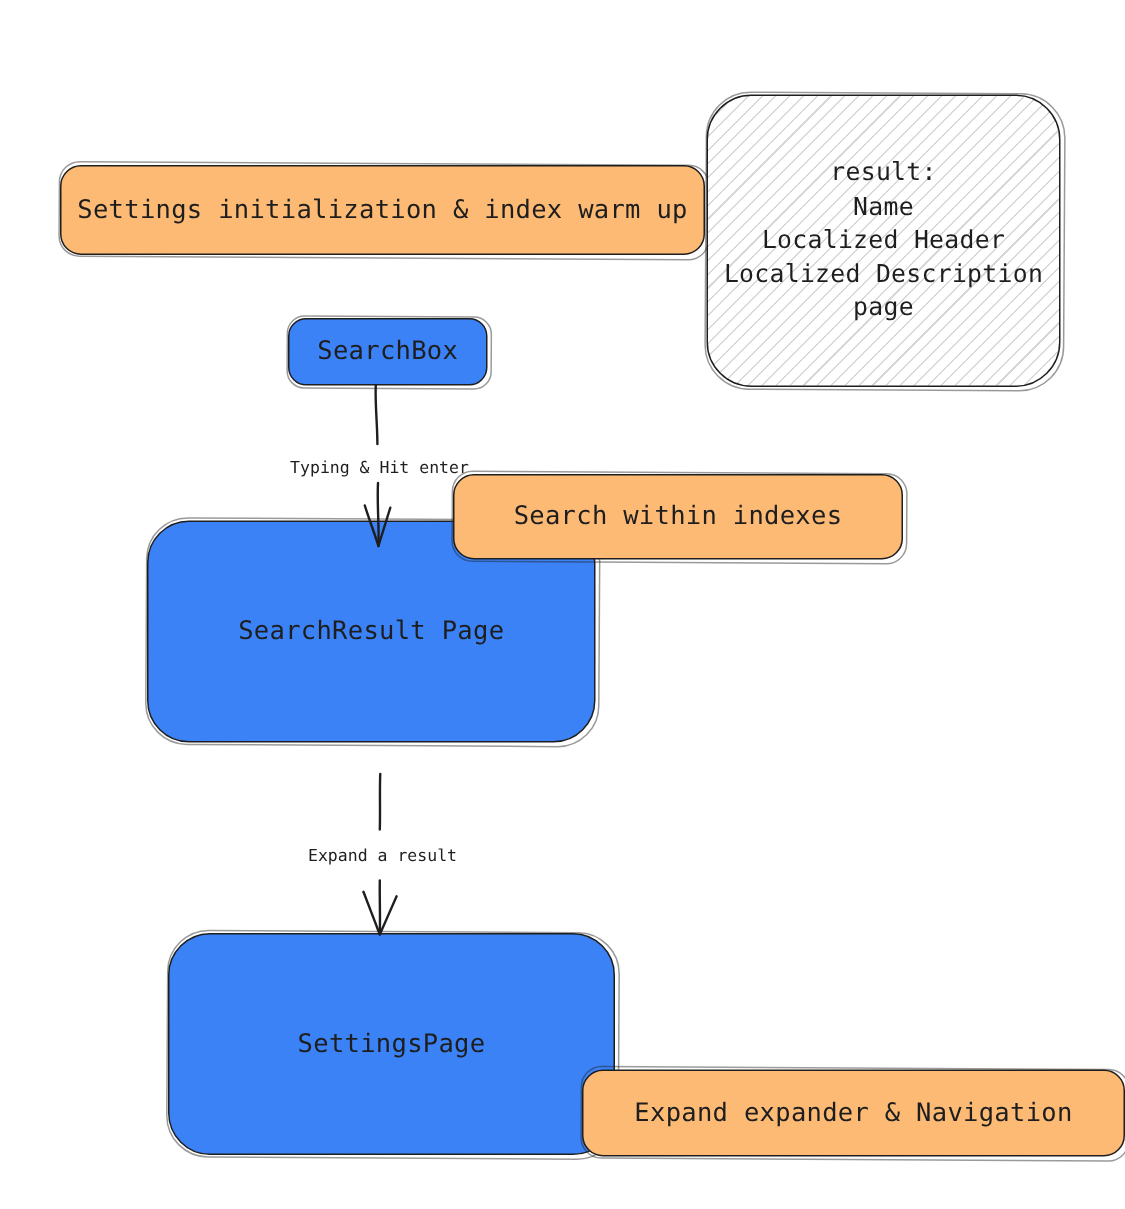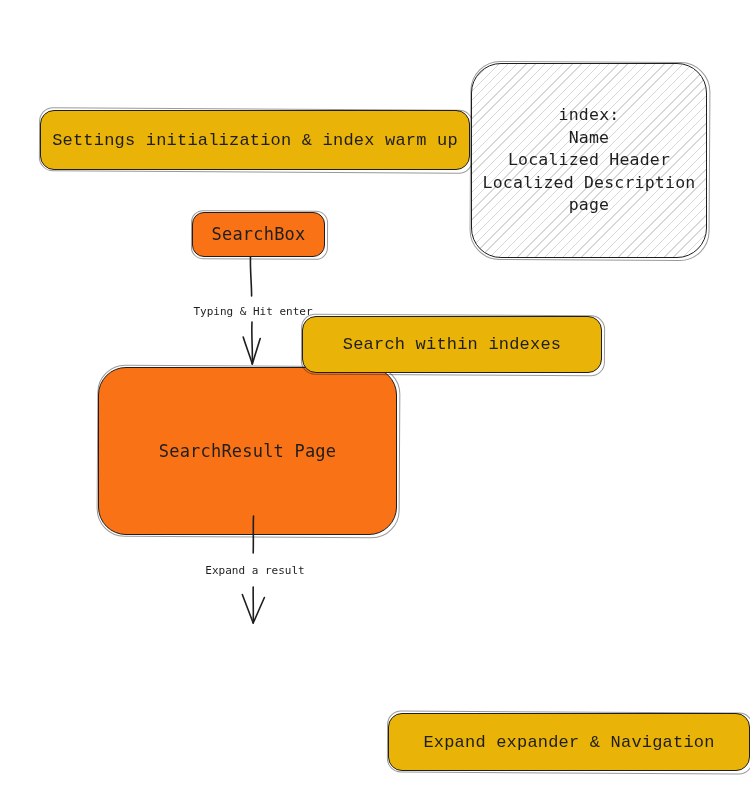--- a/index.html
+++ b/index.html
@@ -15,22 +15,22 @@
     text-align:center; font-size:17px; line-height:21px;
     letter-spacing:0.2px; white-space:nowrap;
   }
   
   .node::before {
     content:""; position:absolute; inset:-3px;
     border:1.1px solid rgba(30,30,30,0.45);
     border-radius:inherit; transform:rotate(0.35deg) translate(1px,0.5px);
     pointer-events:none;
   }
-  .gray  { background:#eab308; border-radius:14px;font-family:Liberation Mono, monospace; }
-  .yellow{ background:#f97316; }
+  .gray  { background:#fdba74; border-radius:14px; }
+  .yellow{ background:#3b82f6; }
   .small-r { border-radius:12px; }
   .big-r   { border-radius:28px; }
   .note {
     background-color:#ffffff;
     background-image:repeating-linear-gradient(135deg,
       rgba(0,0,0,0) 0px, rgba(0,0,0,0) 5.5px,
       #d8d8d8 5.5px, #d8d8d8 6.5px);
     border-radius:30px;
   }
   .note .lines {
@@ -50,40 +50,43 @@
 <body>
 
 <div id="canvas">
 
   <div class="node gray" style="left:40px; top:110px; width:430px; height:60px;">
     <span>Settings initialization &amp; index warm up</span>
   </div>
 
   <div class="node note" style="left:471px; top:63px; width:236px; height:195px;">
     <div class="lines">
-      <span>index:</span>
+      <span>result:</span>
       <span>Name</span>
       <span>Localized Header</span>
       <span>Localized Description</span>
       <span>page</span>
     </div>
   </div>
 
   <div class="node yellow small-r" style="left:192px; top:212px; width:133px; height:45px;">
     <span>SearchBox</span>
   </div>
 
-  <div class="node yellow big-r" style="left:98px; top:367px; width:299px; height:168px;">
+  <div class="node yellow big-r" style="left:98px; top:347px; width:299px; height:148px;">
     <span>SearchResult Page</span>
   </div>
 
   <div class="node gray" style="left:302px; top:316px; width:300px; height:57px;align-items:center;">
     <span>Search within indexes</span>
   </div>
 
+  <div class="node yellow big-r" style="left:112px; top:622px; width:298px; height:148px;">
+    <span>SettingsPage</span>
+  </div>
 
   <div class="node gray" style="left:388px; top:713px; width:362px; height:58px;">
     <span>Expand expander &amp; Navigation</span>
   </div>
 
   <div class="edge-label" style="left:150px; top:302px; width:206px;">Typing &amp; Hit enter</div>
 
   <div class="edge-label" style="left:155px; top:561px; width:200px;">Expand a result</div>
 
   <svg id="arrows" viewBox="0 0 750 806" xmlns="http://www.w3.org/2000/svg">

